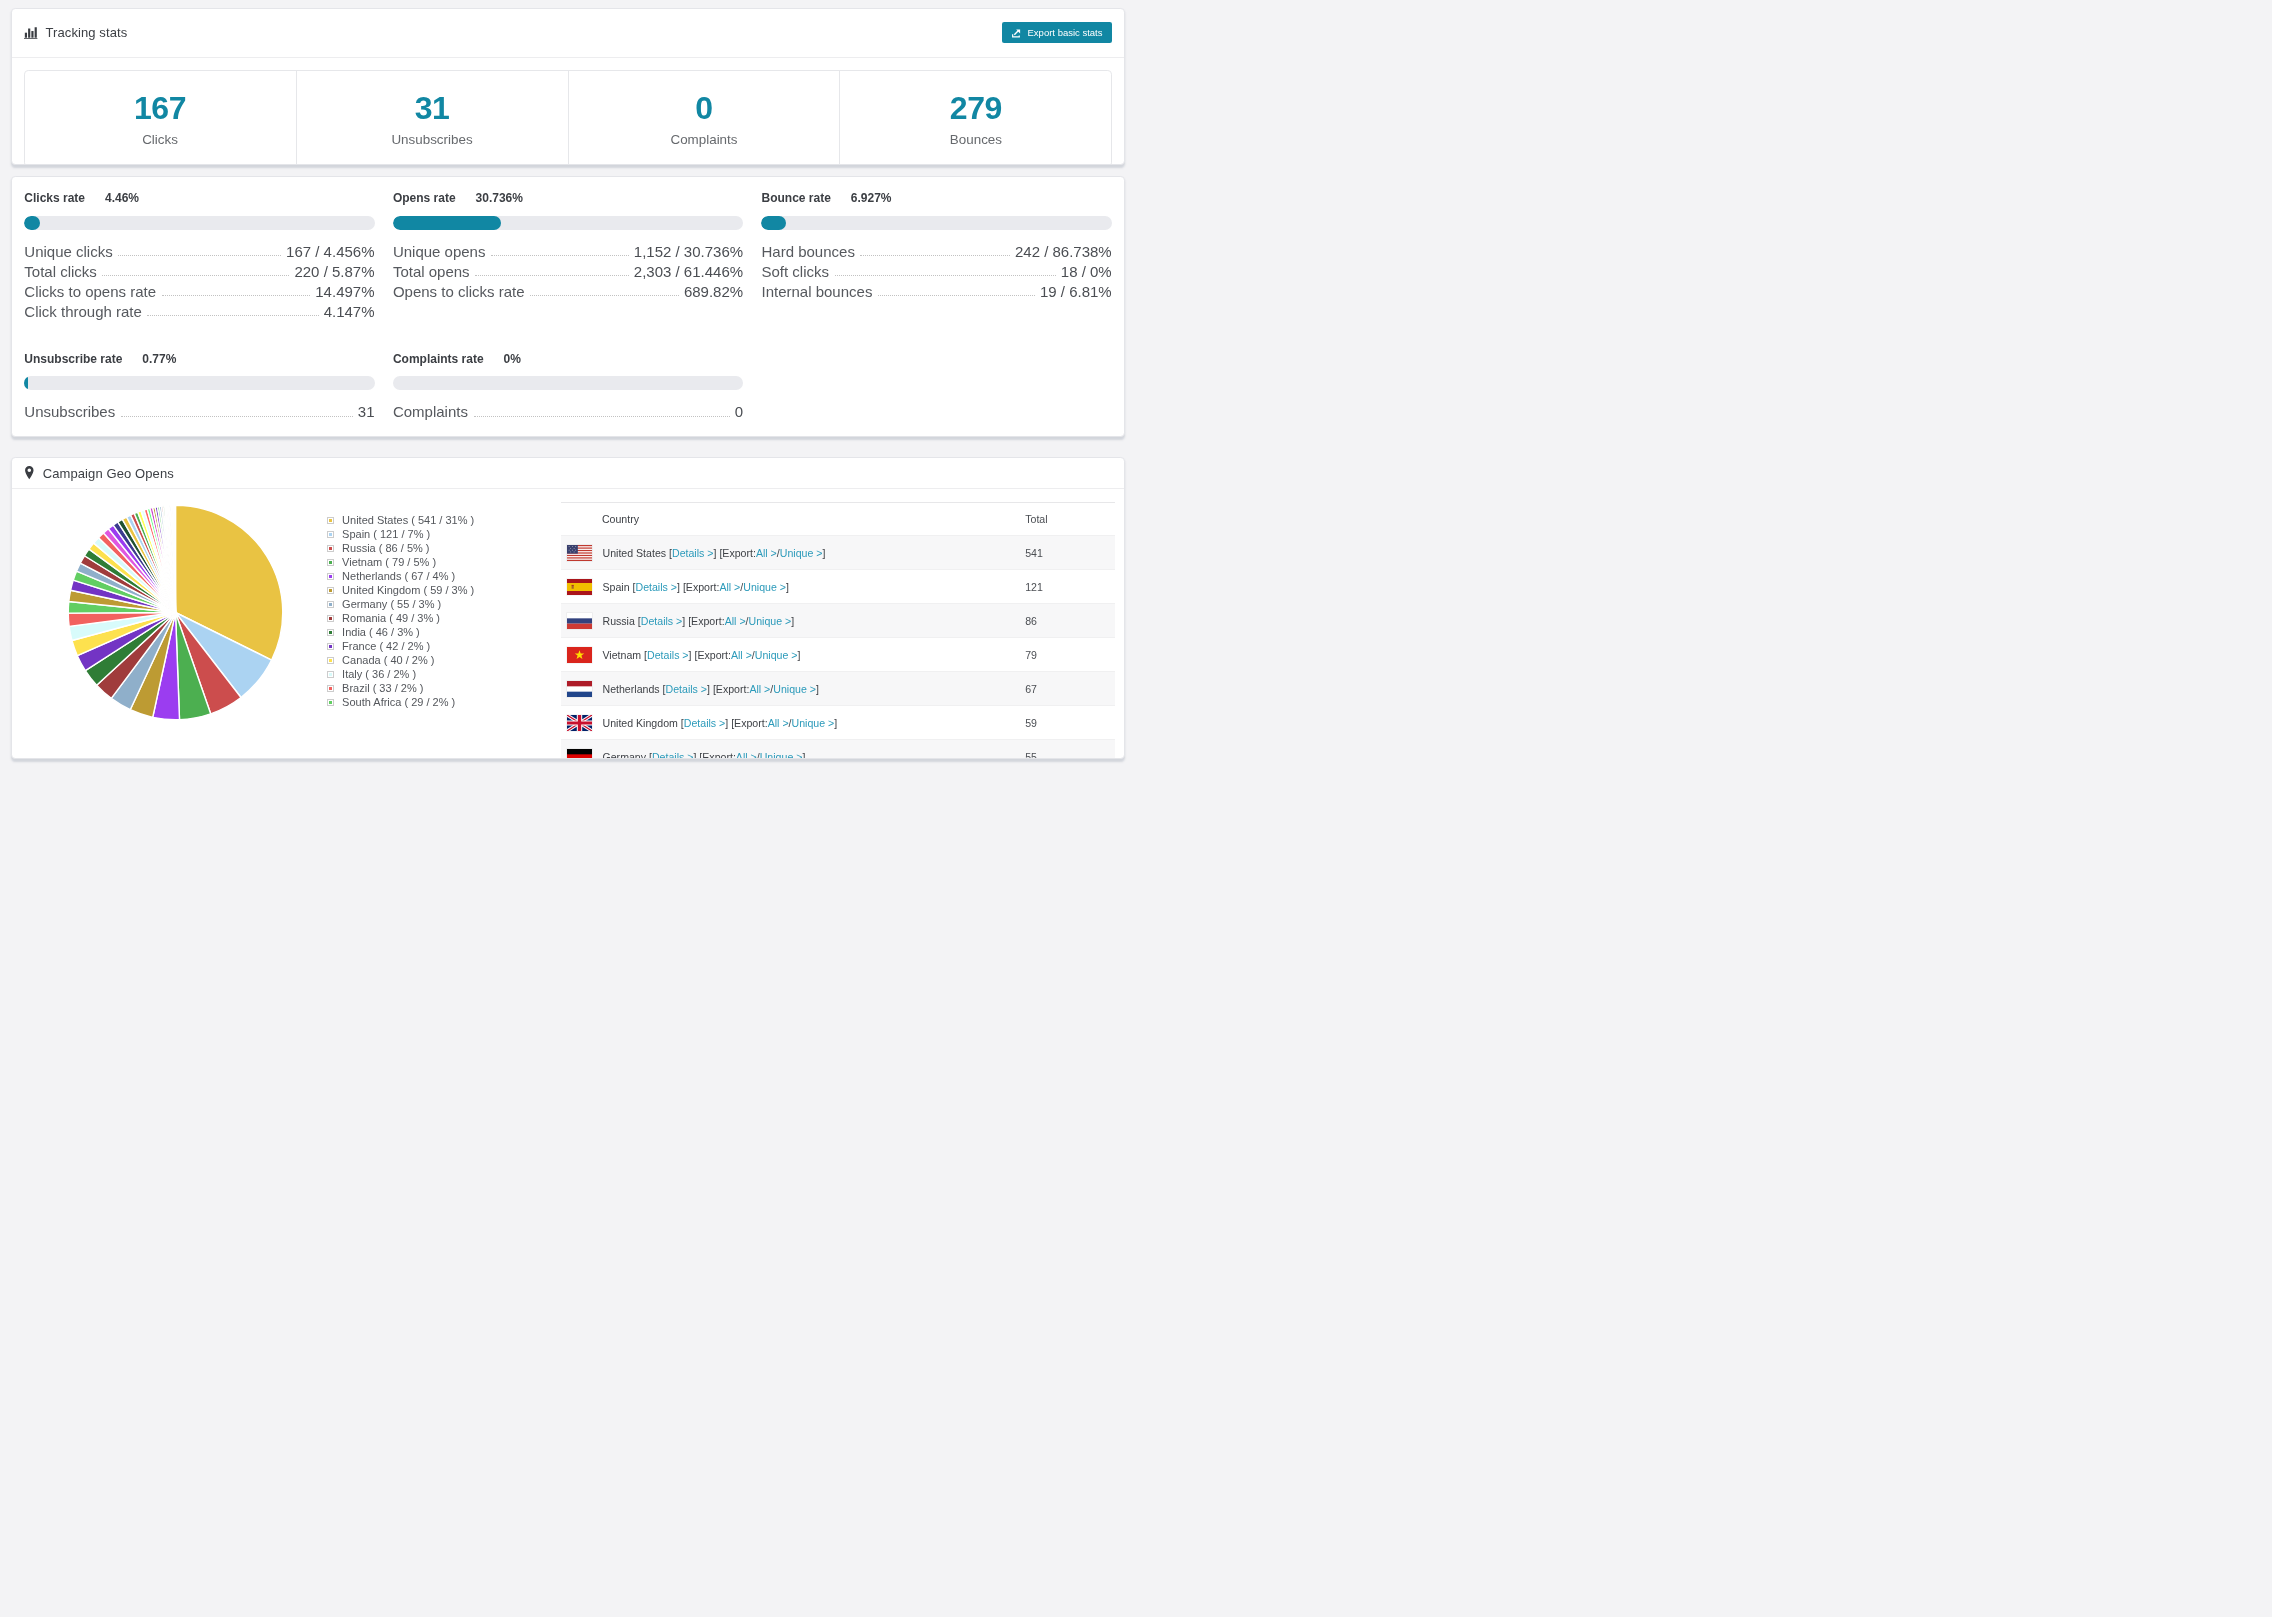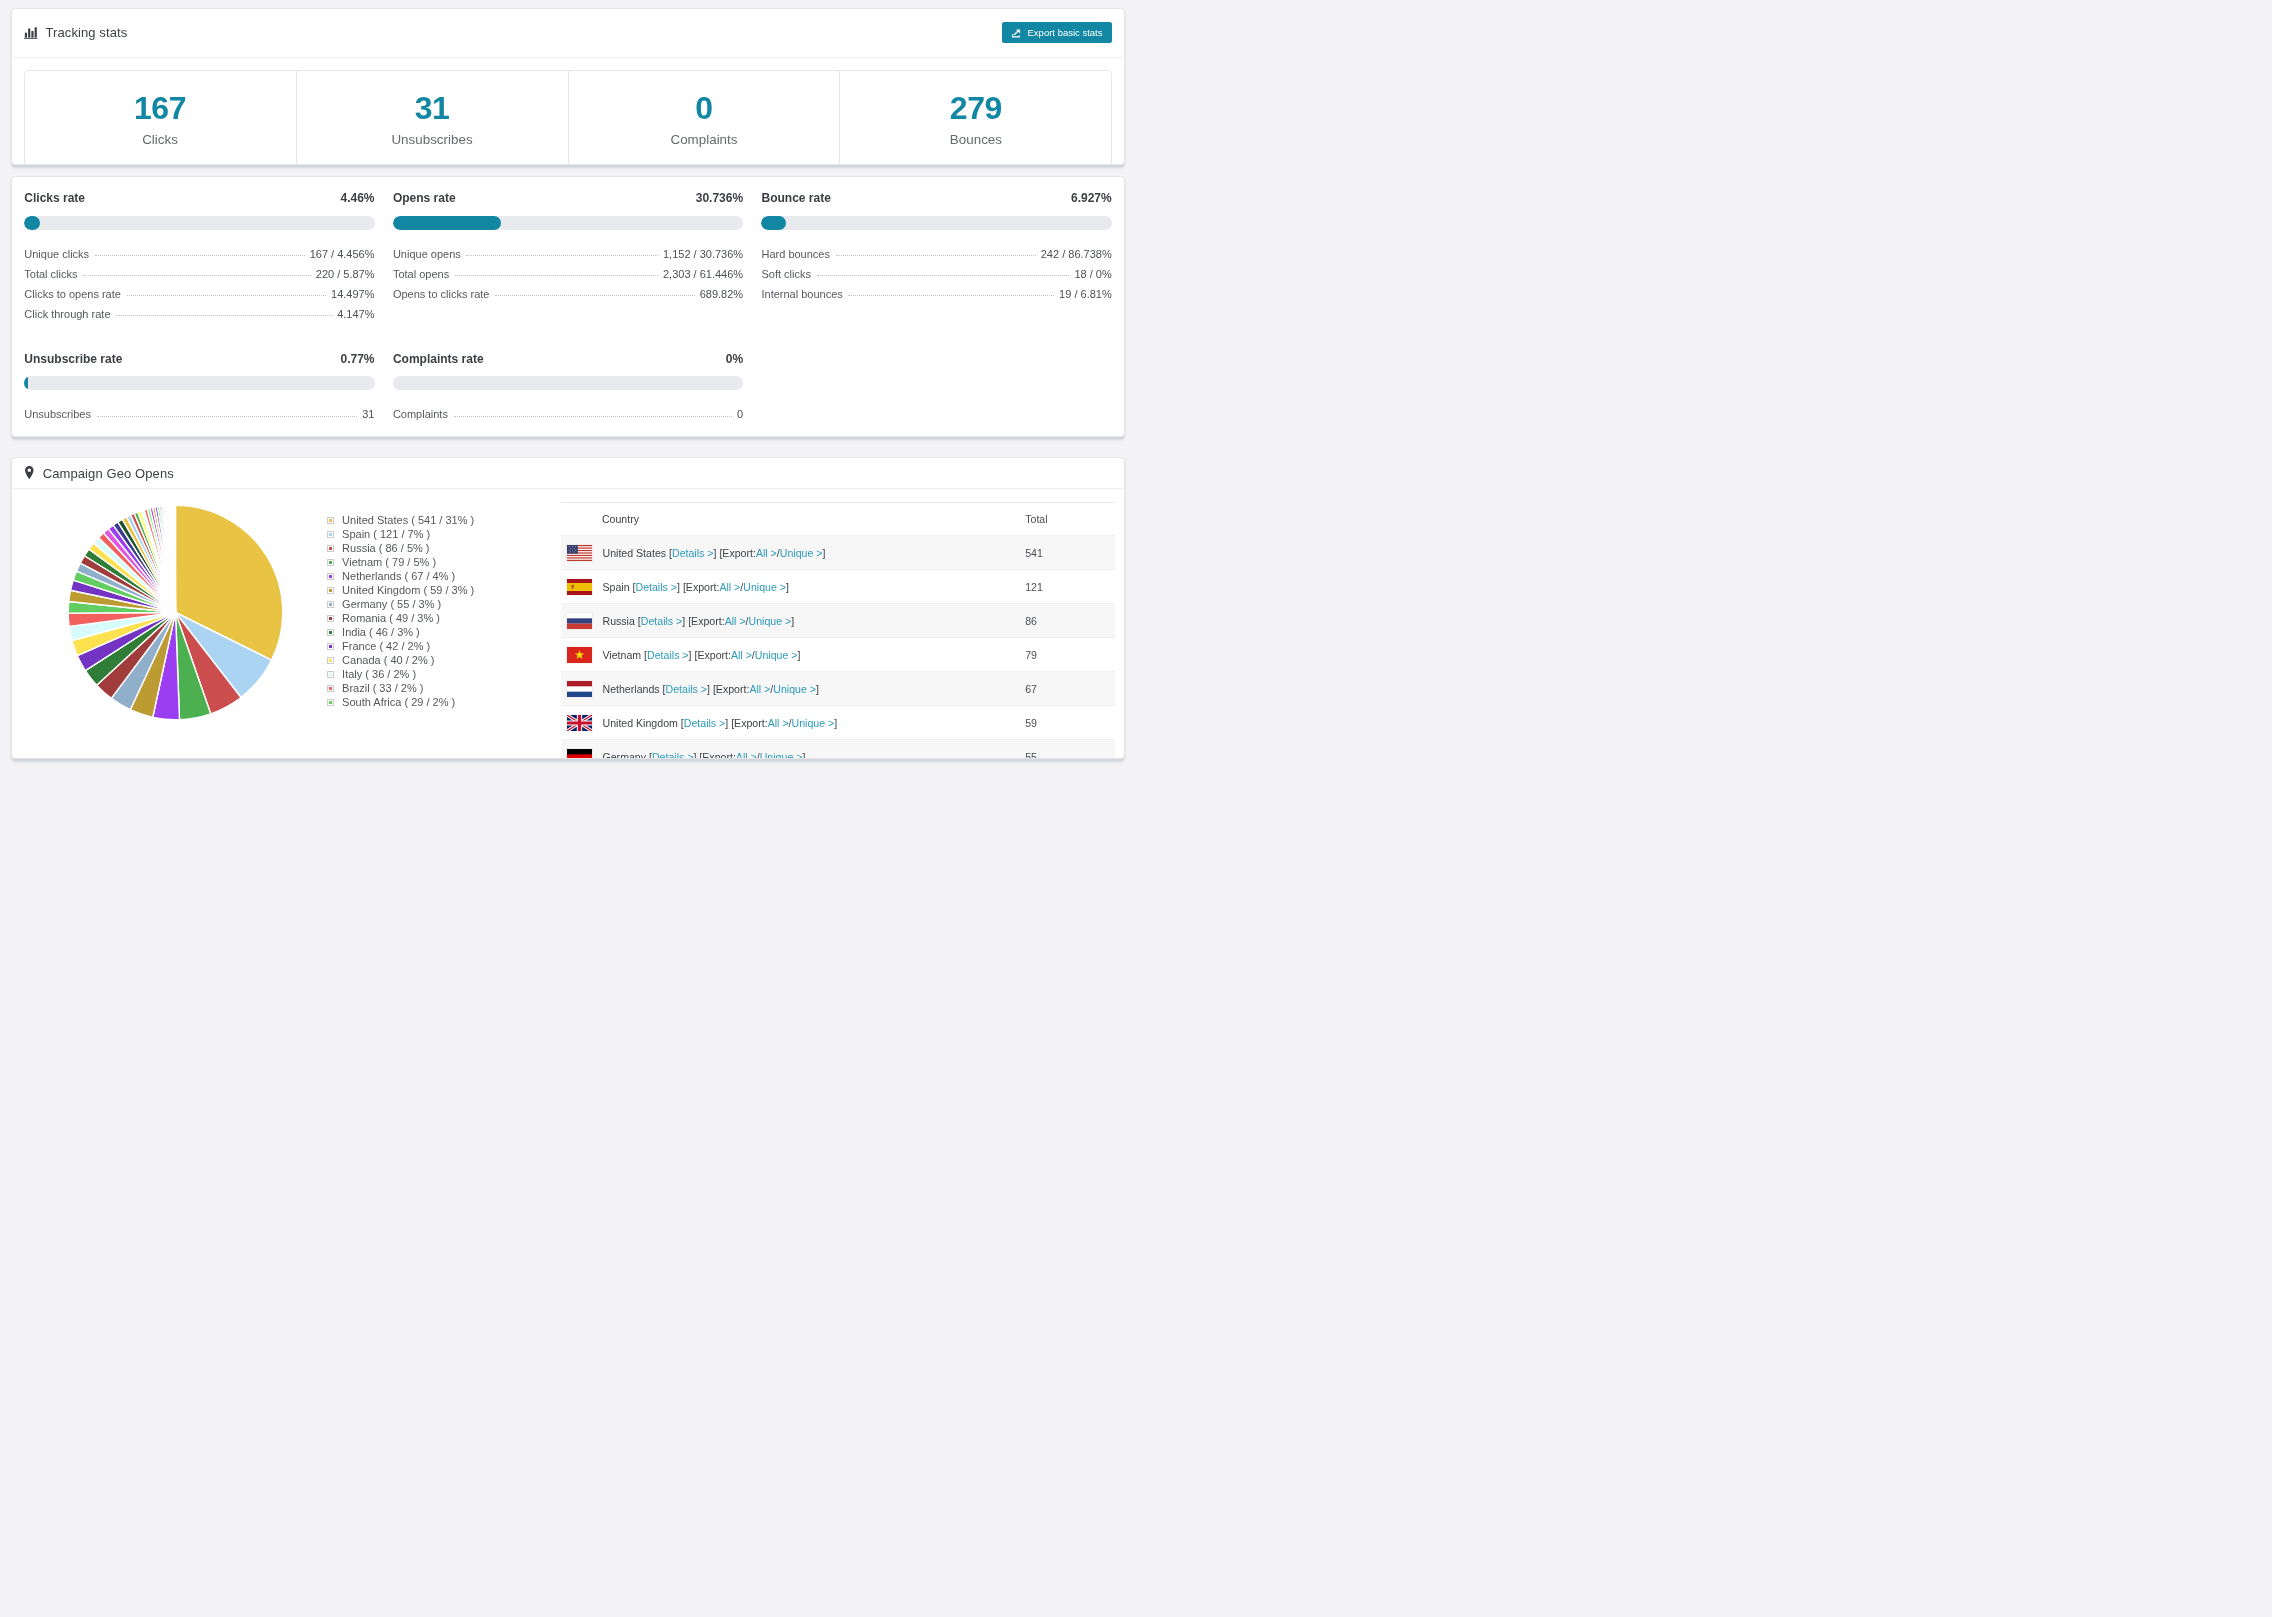--- a/index.html
+++ b/index.html
@@ -43,26 +43,26 @@
   .stat-cell{
     flex:1; display:flex; flex-direction:column; justify-content:center; align-items:center;
     border-right:0.7px solid #e6e7ea;
   }
   .stat-cell:last-child{border-right:none;}
   .stat-value{font-size:32px; font-weight:700; color:var(--accent); letter-spacing:-0.4px;}
   .stat-label{font-size:13.4px; color:#66696d; margin-top:5px;}
   
   .card-rates{height:261px; margin-bottom:20px; padding:14px 12px;}
   .rates-grid{display:grid; grid-template-columns:repeat(3,1fr); column-gap:18.4px; row-gap:30px;}
-  .rate-head{display:flex; justify-content:space-between; align-items:baseline; margin-bottom:10.6px;}
+  .rate-head{display:flex; align-items:baseline; margin-bottom:10.6px;gap:20px;}
   .rate-title,.rate-value{font-size:12px; font-weight:700; color:#3b3e43;}
   .bar{height:14px; background:var(--bar-bg); border-radius:7px; overflow:hidden;}
   .bar-fill{height:100%; background:var(--accent); border-radius:7px;}
   .drows{margin-top:12px;}
-  .drow{display:flex; align-items:flex-end; height:20px; font-size:11px;}
+  .drow{display:flex; align-items:flex-end; height:20px; font-size:15px;}
   .dlabel{white-space:nowrap; color:#56595e; padding-bottom:2.1px;}
   .leader{flex:1; border-bottom:0.7px dotted #c2c2c2; margin:0 5px 5.6px 5.6px;}
   .dval{white-space:nowrap; color:var(--text-val); padding-bottom:2.1px;}
   
   .card-geo{height:302px;}
   .card-geo .card-header{height:31px;}
   .geo-content{display:flex; align-items:flex-start; padding:0 8.5px 0 12px; height:270px;}
   .pie-wrap{width:303px; display:flex; justify-content:center; margin-top:12px;}
   .legend{list-style:none; width:234px; margin-top:24px;}
   .legend li{display:flex; align-items:center; height:14px; font-size:11px; color:var(--text-mid);}

